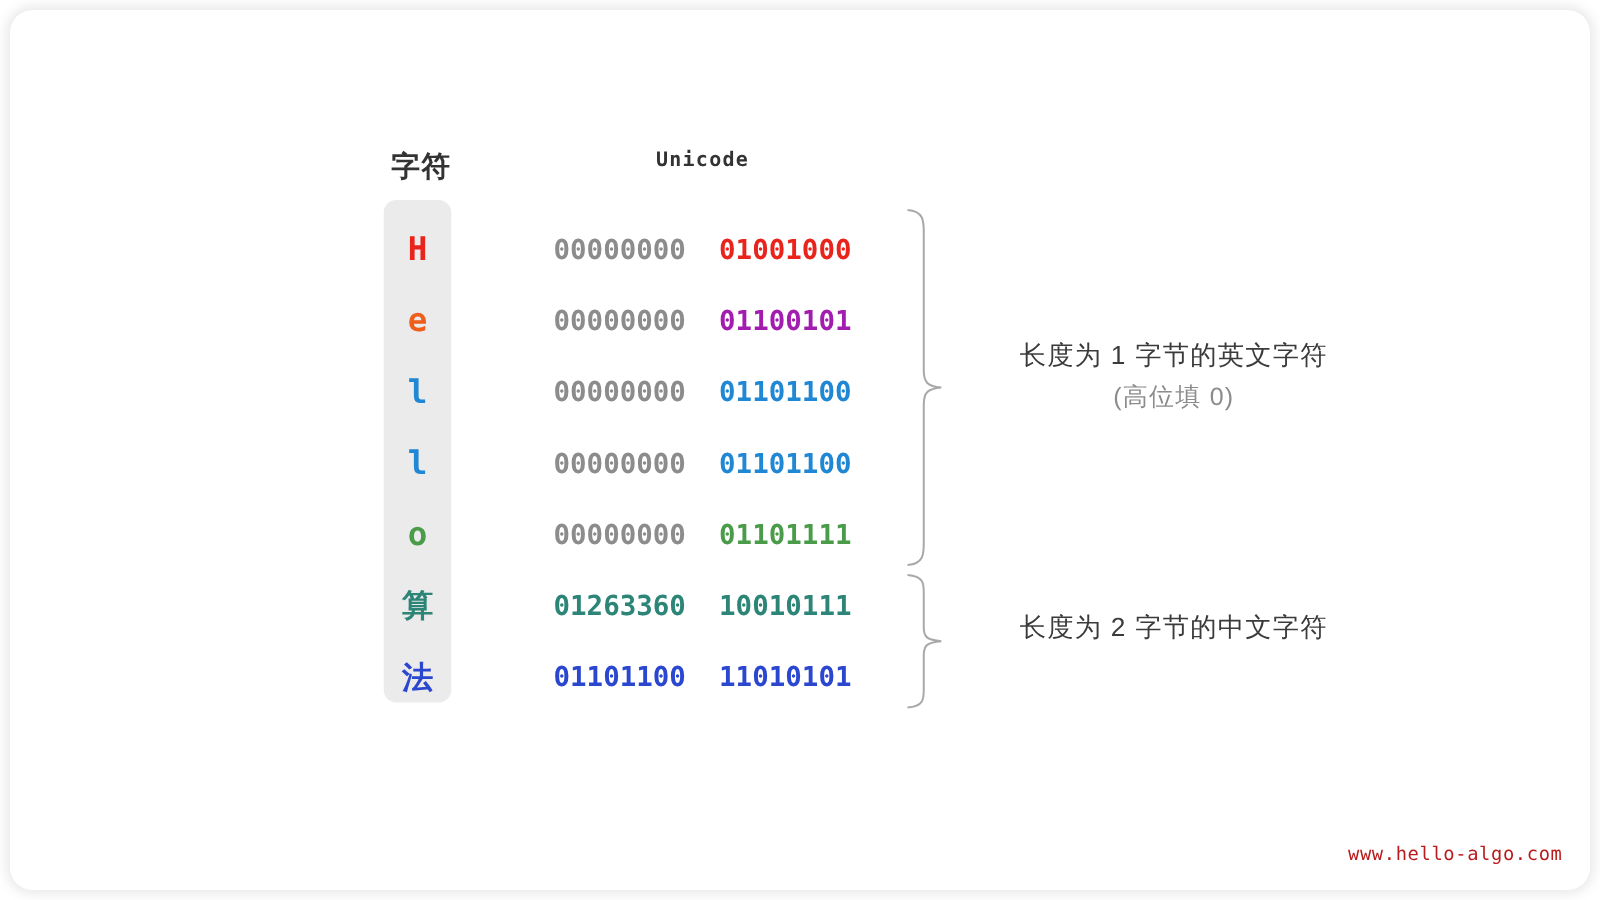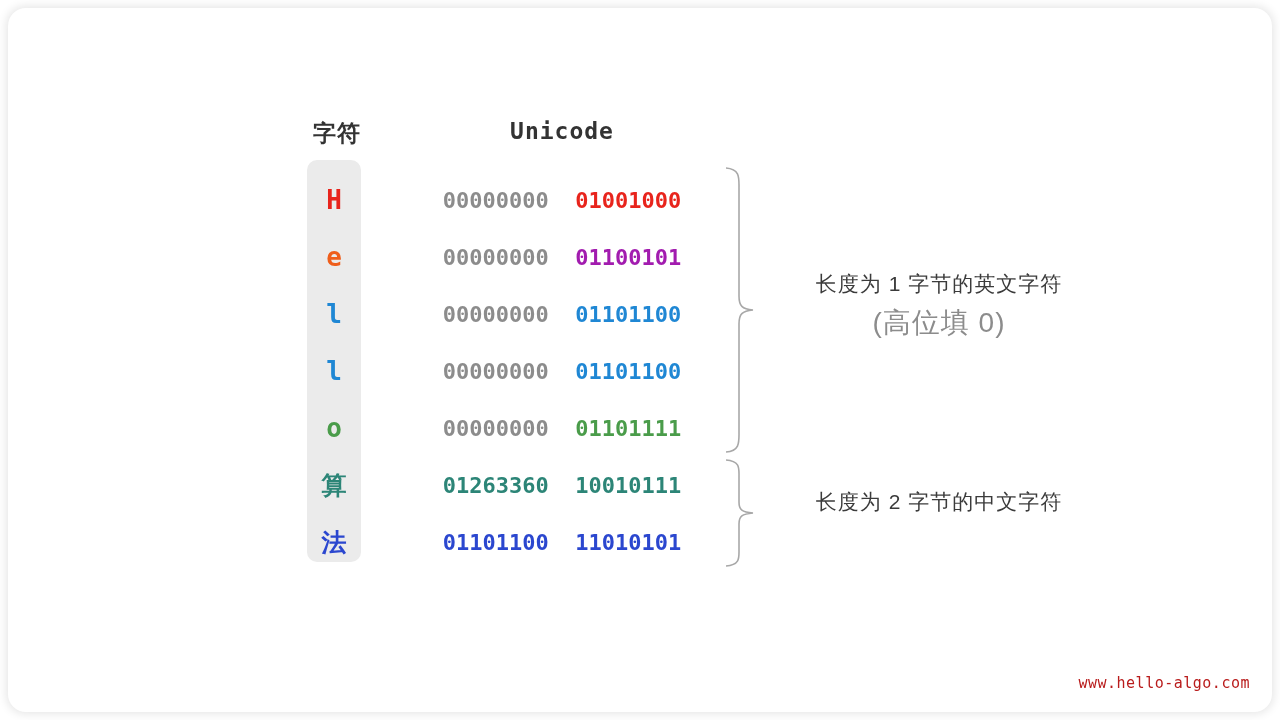--- a/index.html
+++ b/index.html
@@ -50,21 +50,21 @@
     text-align: center;
     font-size: 23px;
     font-family: Liberation Mono, monospace;
     letter-spacing: 1px;
   }
   #hdr-unicode {
     left: 424px;
     top: 110px;
     width: 260px;
     text-align: center;
-    font-size: 23px;
+    font-size: 16px;
     font-family: "DejaVu Sans Mono", "Liberation Mono", monospace;
     letter-spacing: 1px;
   }
 
   
   #char-column-bg {
     position: absolute;
     left: 299px;
     top: 152px;
     width: 54px;
@@ -119,21 +119,21 @@
     text-align: center;
     white-space: nowrap;
   }
   .annot-main {
     font-size: 21px;
     color: #3b3b3b;
     font-family: "Liberation Sans", "DejaVu Sans", sans-serif;
     letter-spacing: 1px;
   }
   .annot-sub {
-    font-size: 28px;
+    font-size: 20px;
     color: #8c8c8c;
     font-family: "Liberation Sans", "DejaVu Sans", sans-serif;
     letter-spacing: 1px;
     margin-top: 6px;
   }
   #annot-1 { left: 736px; top: 262px; width: 390px; }
   #annot-2 { left: 736px; top: 480px; width: 390px; }
 
   
   #watermark {

